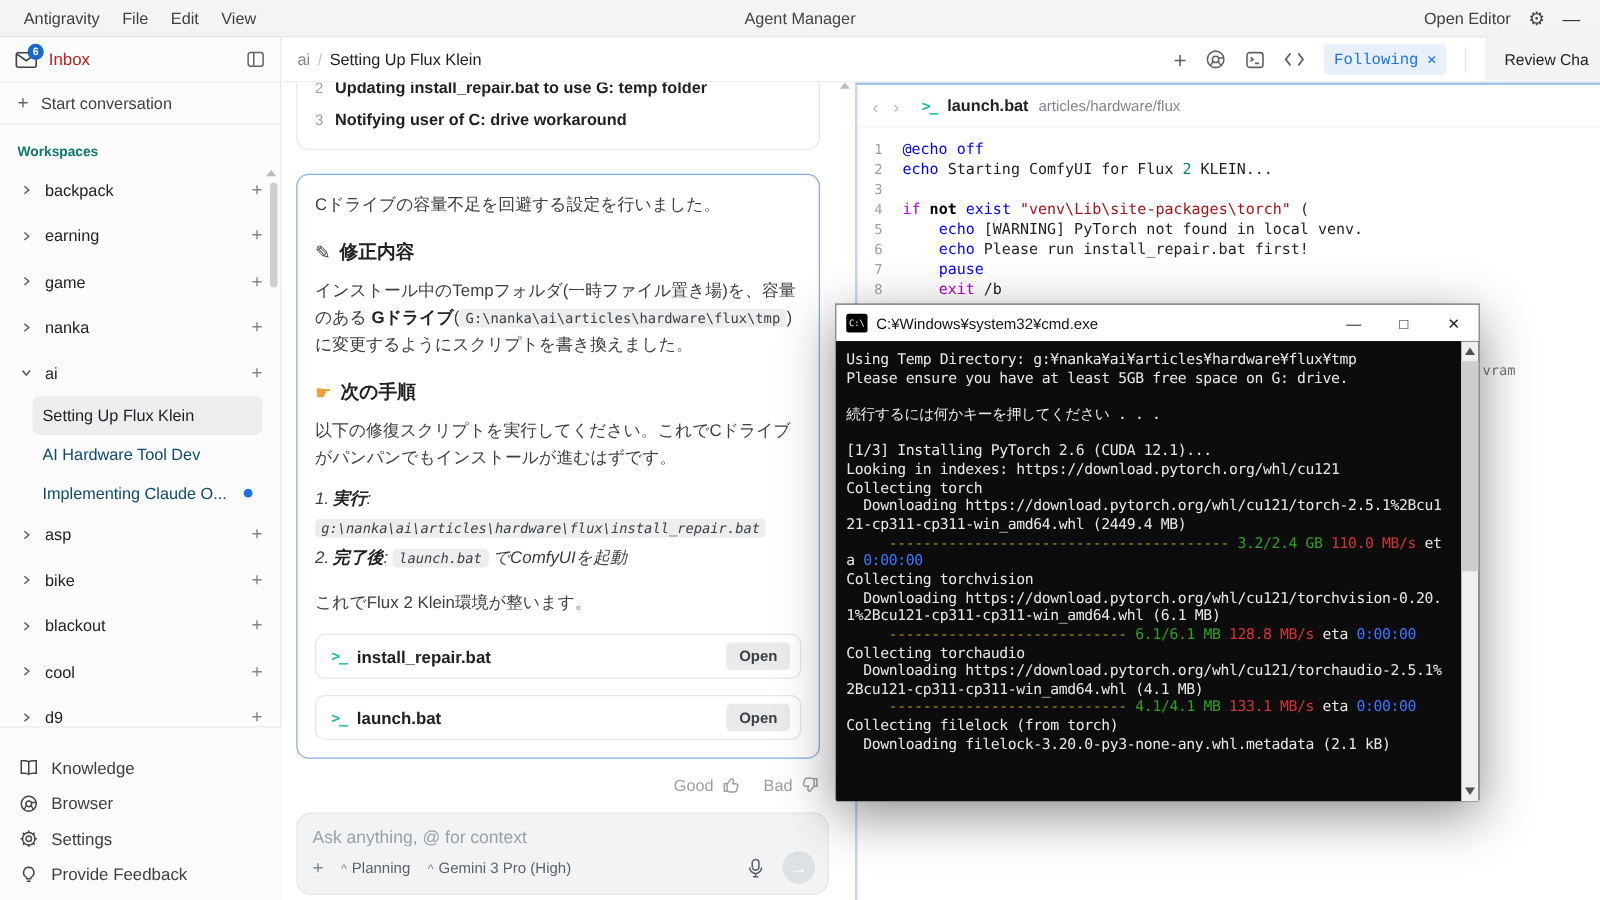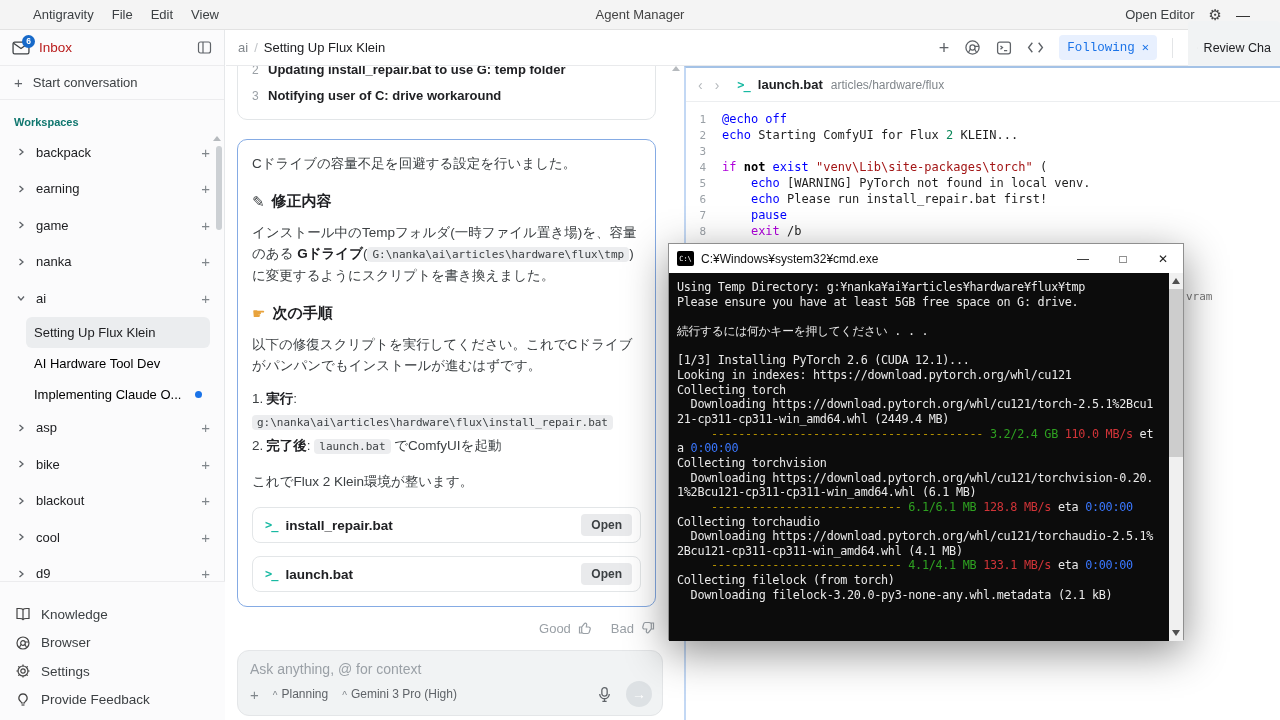--- a/index.html
+++ b/index.html
@@ -1,20 +1,20 @@
 <!DOCTYPE html>
 <html><head>
 <meta charset="utf-8">
 <style>
   * { margin:0; padding:0; box-sizing:border-box; }
   html,body { width:1280px; height:720px; overflow:hidden; }
   body { font-family:"Liberation Sans","DejaVu Sans",sans-serif; background:#fff; color:#202124; position:relative; font-size:13px; }
 
   
-  .menubar { position:absolute; left:0; top:0; width:1280px; height:30px; background:#f4f4f4; border-bottom:1px solid #e2e2e2; display:flex; align-items:center; padding:0 24px; color:#3c4043; }
+  .menubar { position:absolute; left:0; top:0; width:1280px; height:30px; background:#f4f4f4; border-bottom:1px solid #e2e2e2; display:flex; align-items:center; padding:0 10px; color:#3c4043; }
   .menubar .mi { padding:0 9px; cursor:default; }
   .mb-center { position:absolute; left:0; right:0; text-align:center; color:#444; pointer-events:none; }
   .mb-right { margin-left:auto; display:flex; align-items:center; gap:14px; z-index:2; }
   .gear-glyph { font-size:15px; color:#444; }
   .win-dash { font-size:14px; color:#333; padding-right:6px; }
 
   
   .sidebar { position:absolute; left:0; top:30px; width:225px; height:690px; background:#fbfbfc; border-right:1px solid #e6e8ea; }
   .sb-inbox { height:36px; display:flex; align-items:center; padding:0 12px; border-bottom:1px solid #ececee; }
   .sb-inbox .lbl { margin-left:9px; font-size:13.5px; color:#b91c1c; }
@@ -23,21 +23,21 @@
   .sb-inbox .toggle { margin-left:auto; display:flex; }
   .sb-start { height:34px; display:flex; align-items:center; padding:0 14px; border-bottom:1px solid #ececee; color:#3c4043; }
   .sb-start .plus { font-size:15px; color:#5f6368; margin-right:10px; }
   .sb-wslabel { padding:16px 14px 6px; font-size:11px; font-weight:700; color:#0f766e; }
   .ws-list { position:relative; height:462px; overflow:hidden; }
   .sb-row { height:36.5px; display:flex; align-items:center; padding:0 14px 0 16px; }
   .sb-row .chev { width:14px; display:flex; }
   .sb-row .chev.open svg { transform:rotate(90deg); }
   .sb-row .nm { margin-left:6px; font-weight:400; font-size:13px; color:#202124; }
   .sb-row .plus { margin-left:auto; font-size:15px; color:#80868b; }
-  .sb-sub { height:31px; display:flex; align-items:center; margin:0 14px 0 26px; padding:0 8px; border-radius:6px; color:#000000; font-size:13px; }
+  .sb-sub { height:31px; display:flex; align-items:center; margin:0 14px 0 26px; padding:0 8px; border-radius:6px; color:#0c4a6e; font-size:13px; }
   .sb-sub.sel { background:#ebedef; color:#202124; }
   .sb-sub .dot { margin-left:auto; width:7px; height:7px; border-radius:50%; background:#1a73e8; }
   .sb-scroll-up, .sb-scroll-down { position:absolute; right:3px; width:0; height:0; border-left:4px solid transparent; border-right:4px solid transparent; }
   .sb-scroll-up { top:2px; border-bottom:5px solid #b6babe; }
   .sb-scroll-down { bottom:8px; border-top:5px solid #b6babe; }
   .sb-thumb { position:absolute; right:2px; top:12px; width:6px; height:84px; background:#ccd0d4; border-radius:3px; }
   .sb-footer { position:absolute; left:0; bottom:0; width:225px; border-top:1px solid #ececee; padding:18px 0 6px; background:#fbfbfc; }
   .sb-foot-row { height:28.5px; display:flex; align-items:center; padding:0 14px; color:#3c4043; font-size:13.5px; }
   .sb-foot-row .ic { width:17px; display:flex; justify-content:center; margin-right:10px; }
 
@@ -63,21 +63,21 @@
   .plan-row .t { font-weight:700; font-size:13px; color:#202124; }
   .msg-card { margin-top:19px; border:1.5px solid #85abe4; border-radius:10px; padding:13px 14px 14px; background:#fff; }
   .msg-card p { font-size:13.5px; line-height:21px; color:#3c4043; }
   .msg-h { margin-top:18px; font-size:15px; font-weight:700; color:#202124; display:flex; align-items:center; gap:7px; }
   .msg-h .hico { font-size:15px; }
   .hico-pen { color:#3c4043; }
   .hico-point { color:#e8a33d; }
   .mt12 { margin-top:11px; }
   .sg-b { font-weight:700; color:#202124; }
   .sg-c { font-family:"DejaVu Sans Mono",monospace; font-size:11px; background:#ecedef; color:#3c4043; border-radius:4px; padding:1px 5px; }
-  .steps { margin-top:11px; }
+  .steps { margin-top:11px;font-style:italic; }
   .step { line-height:23px; font-size:13.5px; color:#3c4043; }
   .step .marker { margin-right:3px; }
   .outro { margin-top:13px; }
   .file-card { margin-top:15px; height:36px; border:1px solid #e3e6e8; border-radius:8px; display:flex; align-items:center; padding:0 8px 0 12px; background:#fff; }
   .file-card + .file-card { margin-top:13px; }
   .file-card .tico { font-family:"DejaVu Sans Mono",monospace; font-weight:700; font-size:12px; color:#18b9a2; margin-right:8px; letter-spacing:-1px; }
   .file-card .fname { font-weight:700; font-size:13.5px; color:#202124; }
   .open-btn { margin-left:auto; background:#e9eaec; border:none; border-radius:4px; padding:4px 10px; font-size:12px; font-weight:700; color:#3c4043; font-family:inherit; }
   .feedback { margin-top:13px; display:flex; justify-content:flex-end; align-items:center; gap:6px; color:#9aa0a6; font-size:13px; }
   .feedback .gap { width:6px; }

